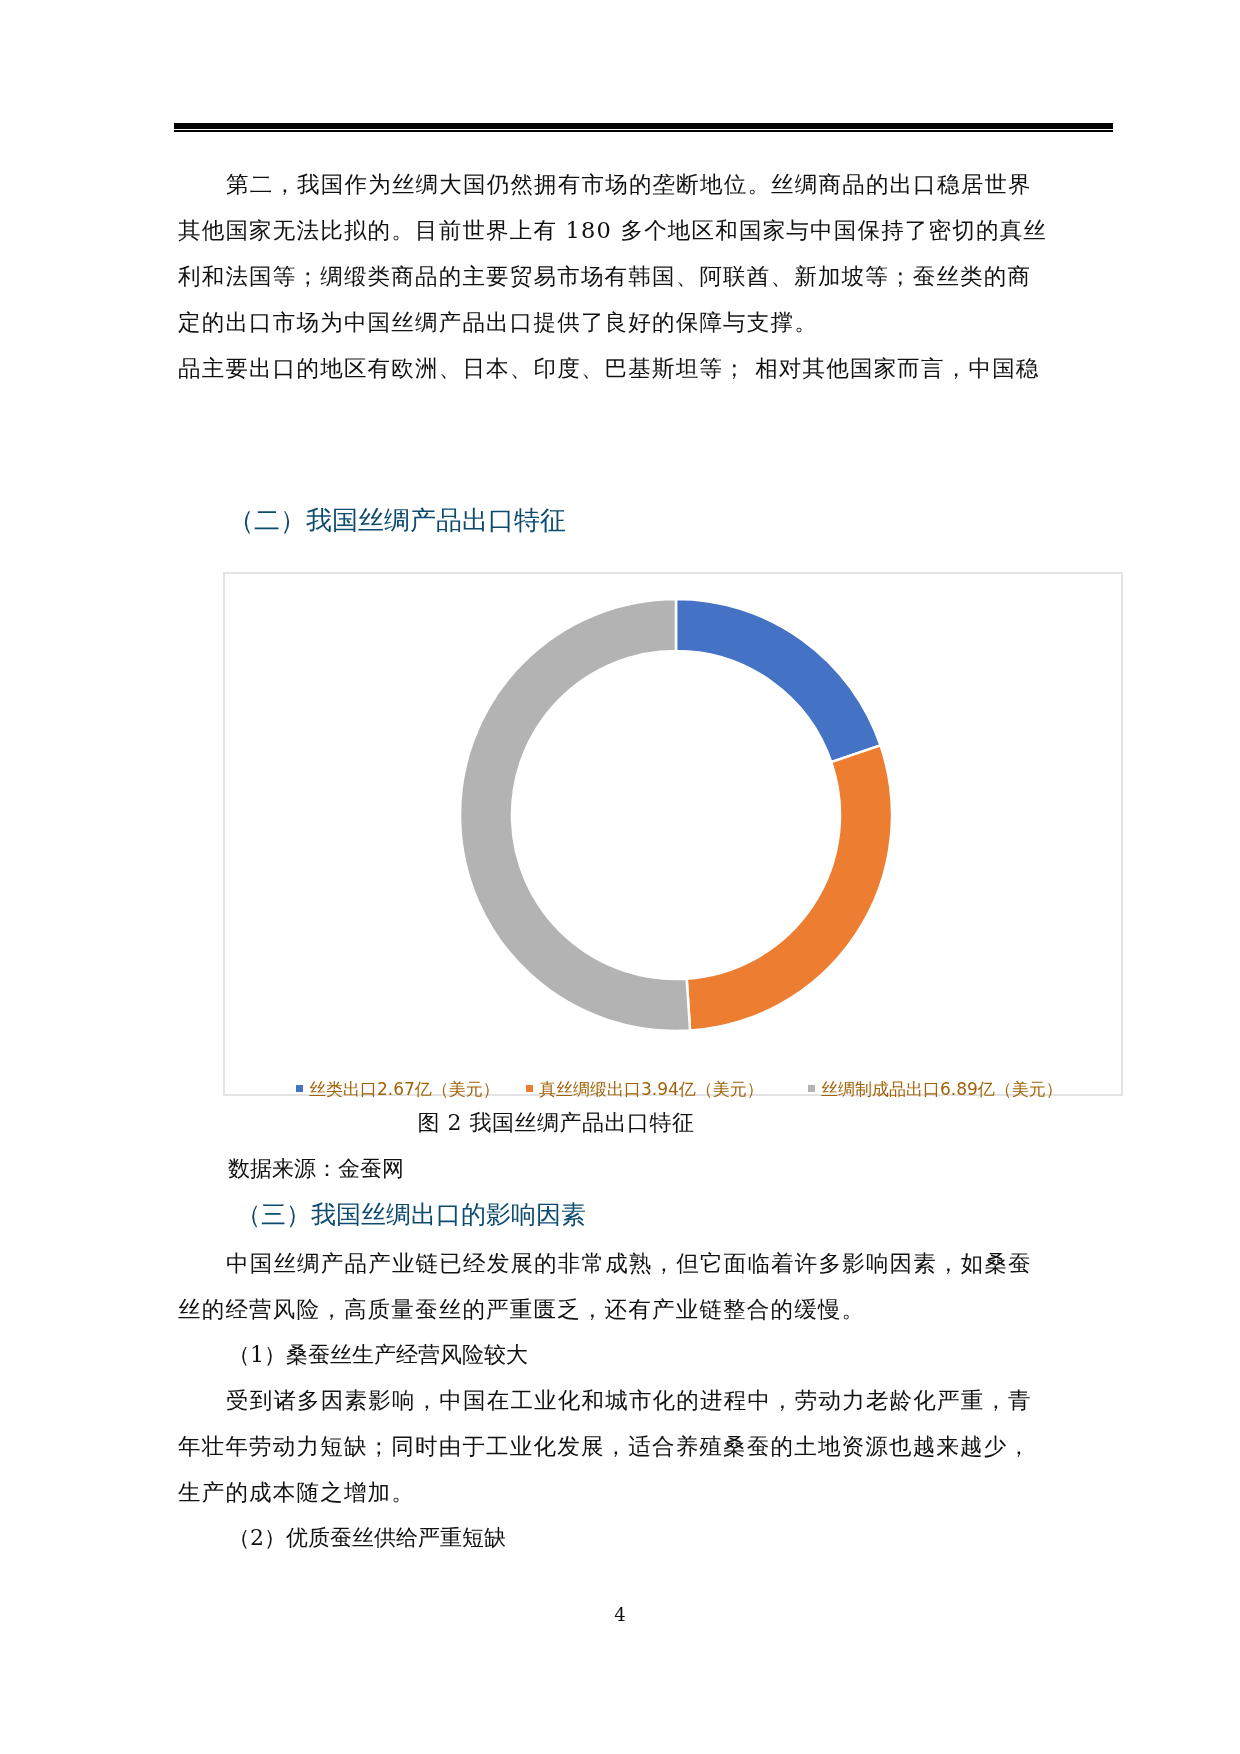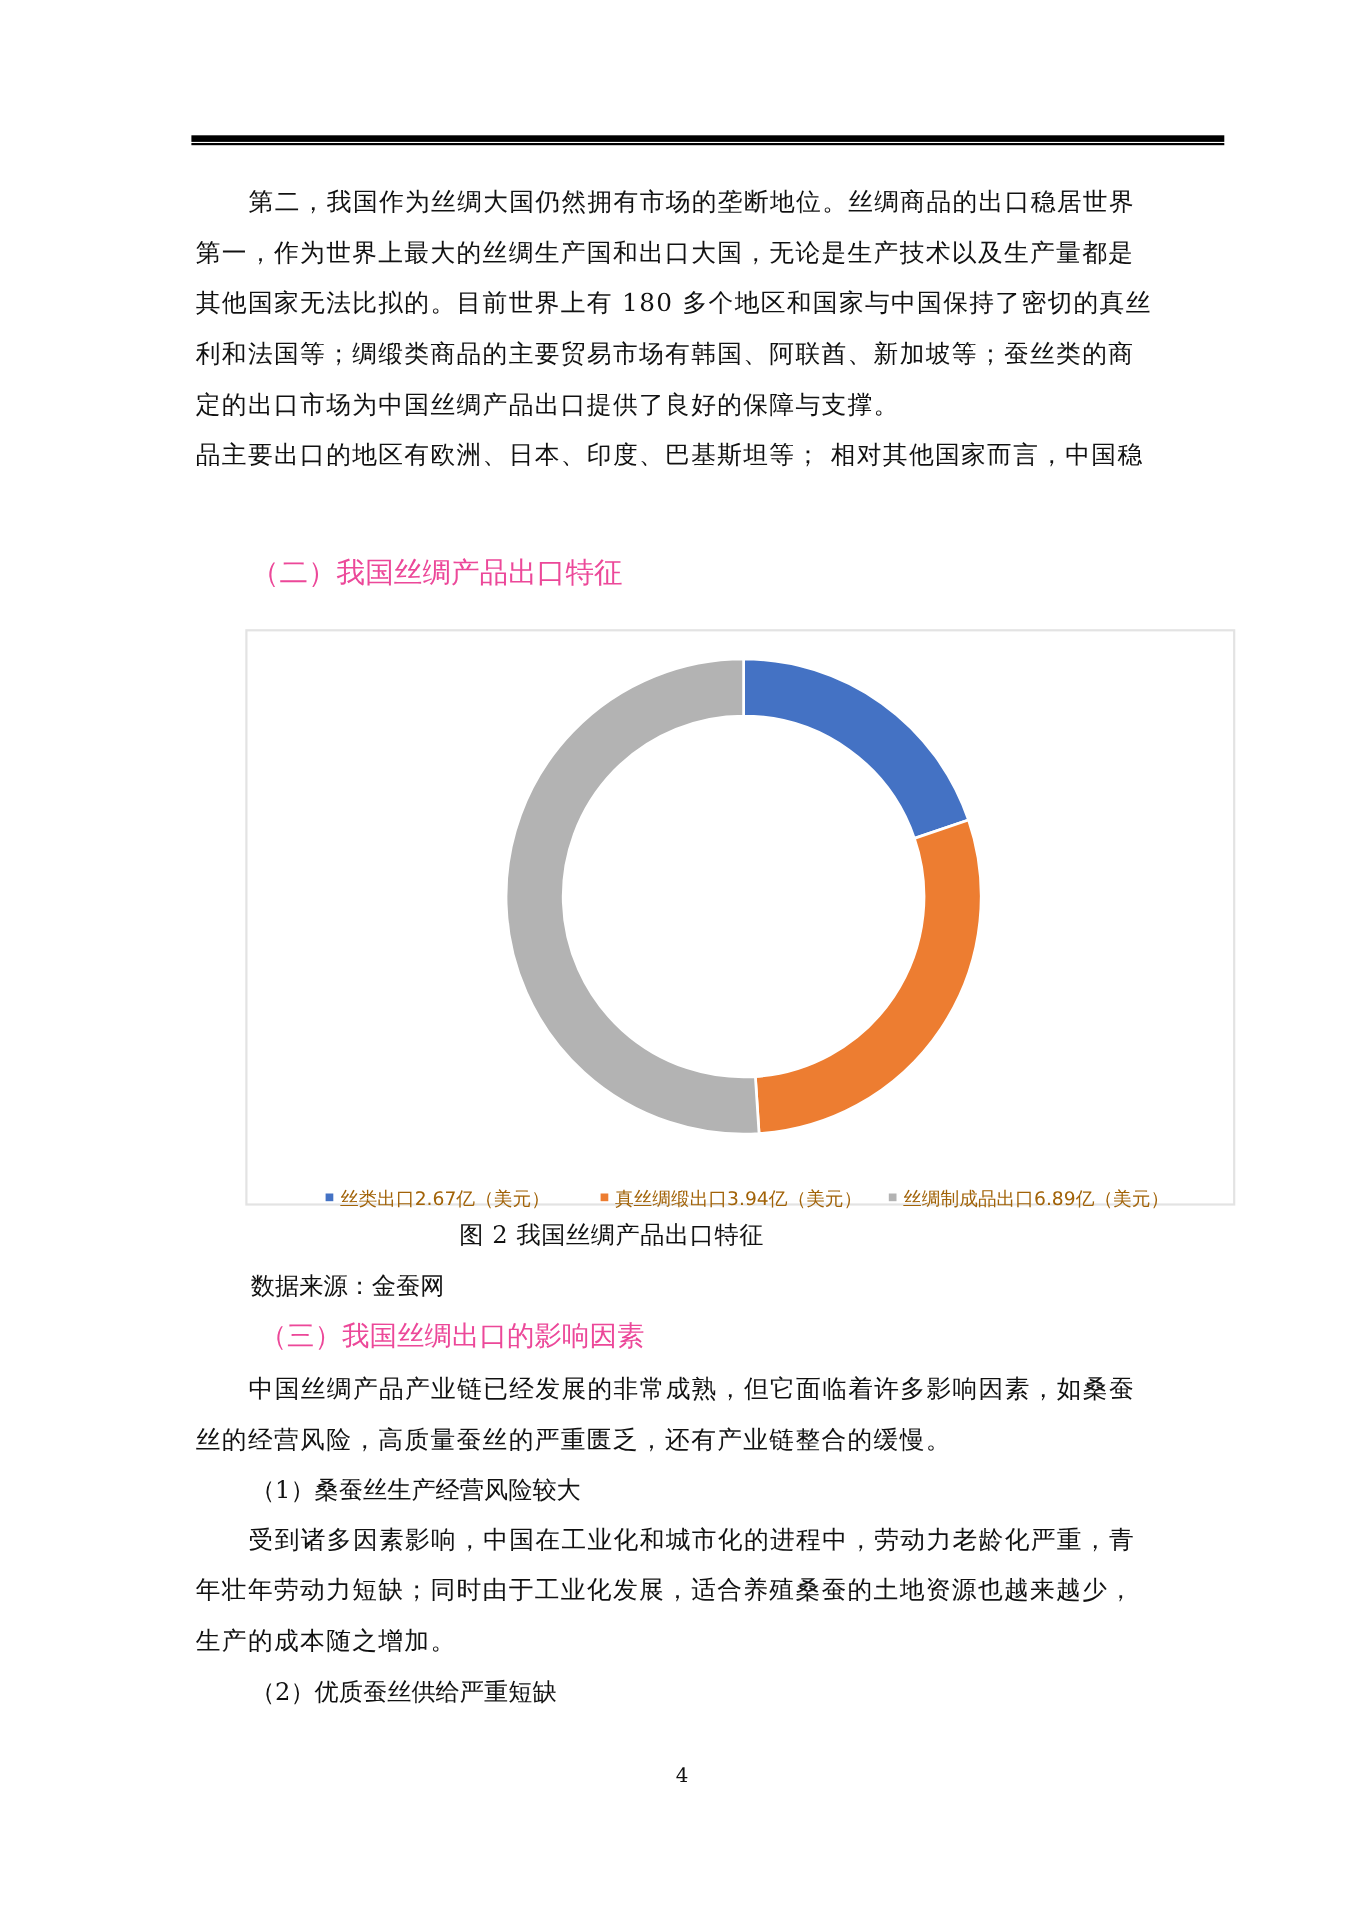--- a/index.html
+++ b/index.html
@@ -4,21 +4,21 @@
 <style>
   html, body { margin: 0; padding: 0; background: #ffffff; }
   body { width: 1240px; height: 1754px; position: relative; overflow: hidden;
          font-family: "DejaVu Serif", "Liberation Serif", serif; color: #111; }
   .rule-thick { position: absolute; left: 174px; top: 123px; width: 939px; height: 6px; background: #000; }
   .rule-thin { position: absolute; left: 174px; top: 130px; width: 939px; height: 1.5px; background: #000; }
   .para { position: absolute; left: 178px; width: 918px; font-size: 22.5px; line-height: 46px;
           text-align: justify; letter-spacing: 1.2px; }
   .para .indent { display: inline-block; width: 48px; }
   .heading { position: absolute; font-family: "DejaVu Sans", "Liberation Sans", sans-serif;
-             font-size: 26px; font-weight: normal; color: #ec4899; }
+             font-size: 26px; font-weight: normal; color: #0c4a6e; }
   .chart-box { position: absolute; left: 223px; top: 572px; width: 900px; height: 524px;
                border: 2px solid #e3e3e3; box-sizing: border-box; background: #fff; }
   .donut { position: absolute; left: 0; top: 0; }
   .legend { position: absolute; left: 0; right: 0; top: 1050px; height: 30px;
             font-family: "DejaVu Sans", "Liberation Sans", sans-serif; font-size: 17px; color: #a16207; margin-top: 28px; }
   .legend-item { position: absolute; top: 0; white-space: nowrap; }
   .legend-swatch { display: inline-block; width: 7px; height: 7px; margin-right: 6px; vertical-align: middle; position: relative; top: -2px; }
   .caption { position: absolute; left: 0; width: 1112px; text-align: center; top: 1108px;
              font-size: 22px; letter-spacing: 0.5px; }
   .source { position: absolute; left: 228px; top: 1154px; font-size: 22px; }
@@ -28,21 +28,20 @@
 </head>
 <body>
 
 <div>
   <div class="rule-thick"></div>
   <div class="rule-thin"></div>
 </div>
 
 <div class="para" style="top:161px;">
   <div><span class="indent"></span><span>第二，我国作为丝绸大国仍然拥有市场的垄断地位。丝绸商品的出口稳居世界</span></div>
-  <div>第一，作为世界上最大的丝绸生产国和出口大国，无论是生产技术以及生产量都是</div>
   <div>其他国家无法比拟的。目前世界上有 180 多个地区和国家与中国保持了密切的真丝</div>
   <div>利和法国等；绸缎类商品的主要贸易市场有韩国、阿联酋、新加坡等；蚕丝类的商</div>
   <div>定的出口市场为中国丝绸产品出口提供了良好的保障与支撑。</div>
   <div>品主要出口的地区有欧洲、日本、印度、巴基斯坦等；  相对其他国家而言，中国稳</div>
 </div>
 
 <div class="heading" style="left:228px; top:503px;">（二）我国丝绸产品出口特征</div>
 
 <div class="chart-box">
   <svg class="donut" width="896" height="520" viewBox="0 0 896 520">
@@ -51,21 +50,21 @@
         <path d="M204.47624018499042,-69.60939016979039 A216,216 0 0 1 14.064377991655839,215.54162770033037 L10.67850921588684,163.65197658728786 A164,164 0 0 0 155.2504786589742,-52.85157401780381 Z" fill="#ED7D31" stroke="#ffffff" stroke-width="2.5"></path>
         <path d="M14.064377991655839,215.54162770033037 A216,216 0 1 1 -3.967855629237424e-14,-216 L-3.0126311259024884e-14,-164 A164,164 0 1 0 10.67850921588684,163.65197658728786 Z" fill="#B3B3B3" stroke="#ffffff" stroke-width="2.5"></path>
       </g>
   </svg>
 </div>
 
 <div class="legend">
   <div class="legend-item" style="left:296px;">
     <span class="legend-swatch" style="background:#4472C4;"></span><span>丝类出口2.67亿（美元）</span>
   </div>
-  <div class="legend-item" style="left:546px;">
+  <div class="legend-item" style="left:526px;">
     <span class="legend-swatch" style="background:#ED7D31;"></span><span>真丝绸缎出口3.94亿（美元）</span>
   </div>
   <div class="legend-item" style="left:808px;">
     <span class="legend-swatch" style="background:#B3B3B3;"></span><span>丝绸制成品出口6.89亿（美元）</span>
   </div>
 </div>
 
 <div class="caption">图 2 我国丝绸产品出口特征</div>
 <div class="source">数据来源：金蚕网</div>
 

